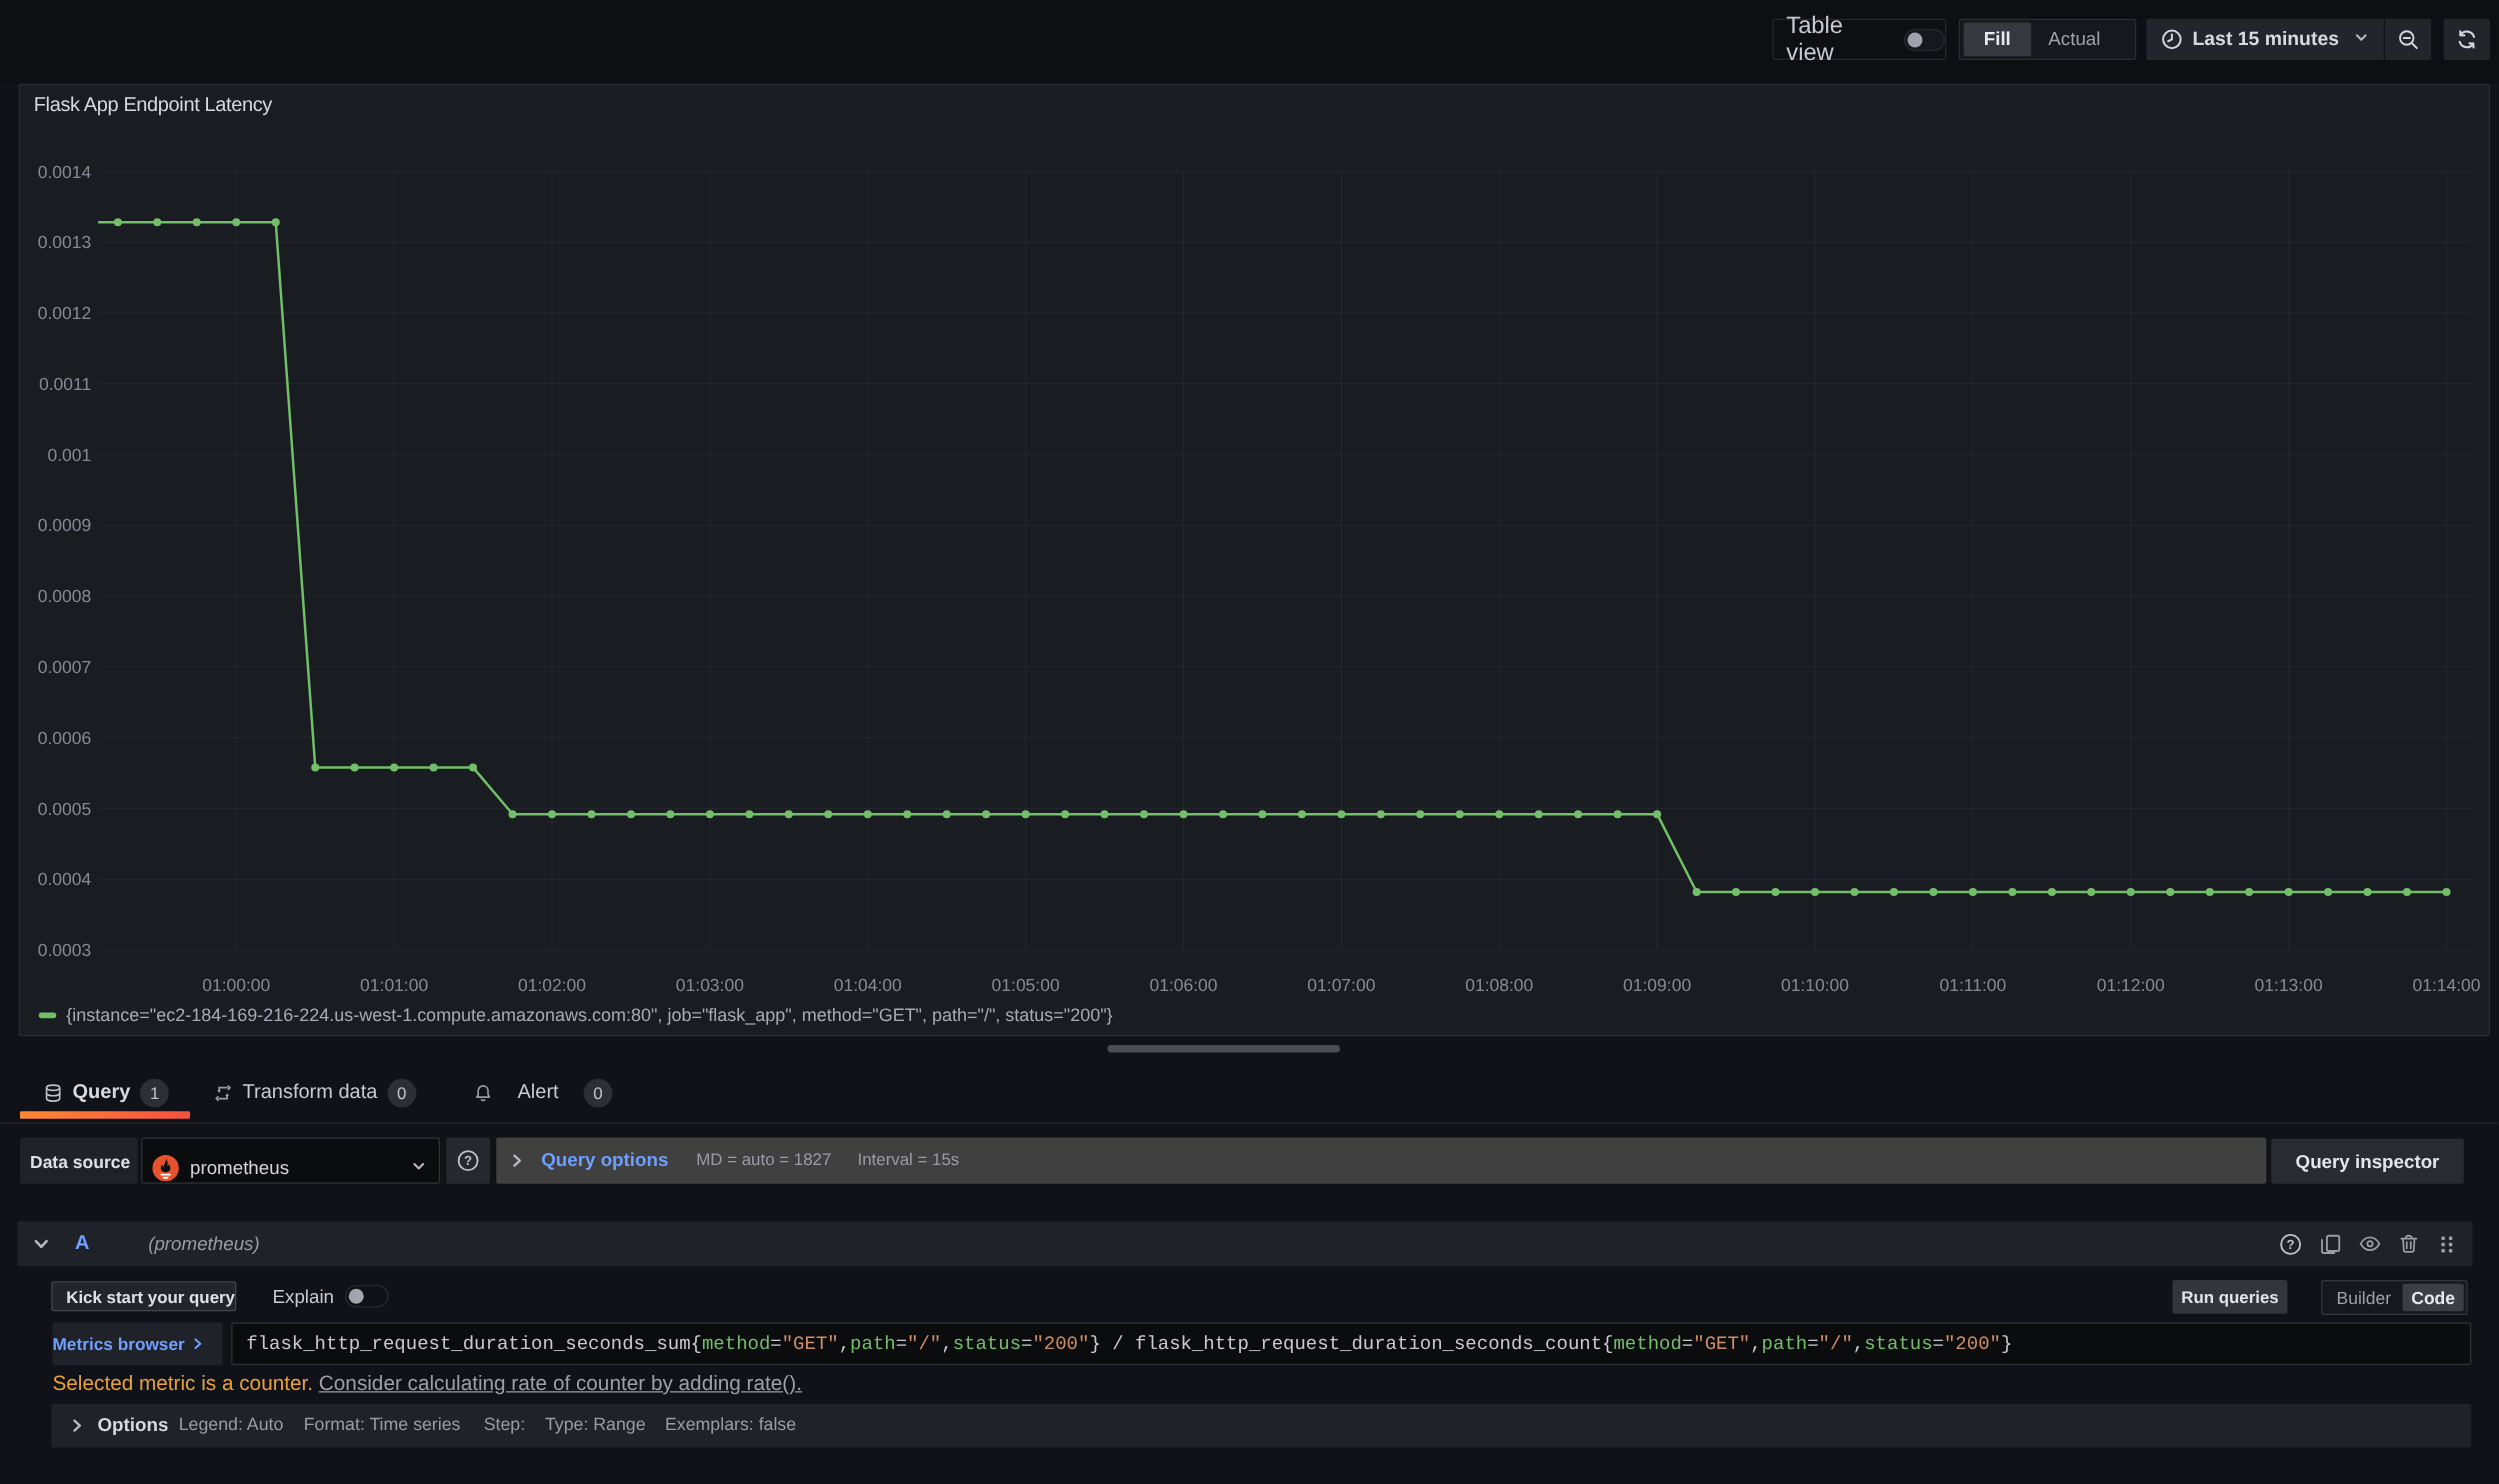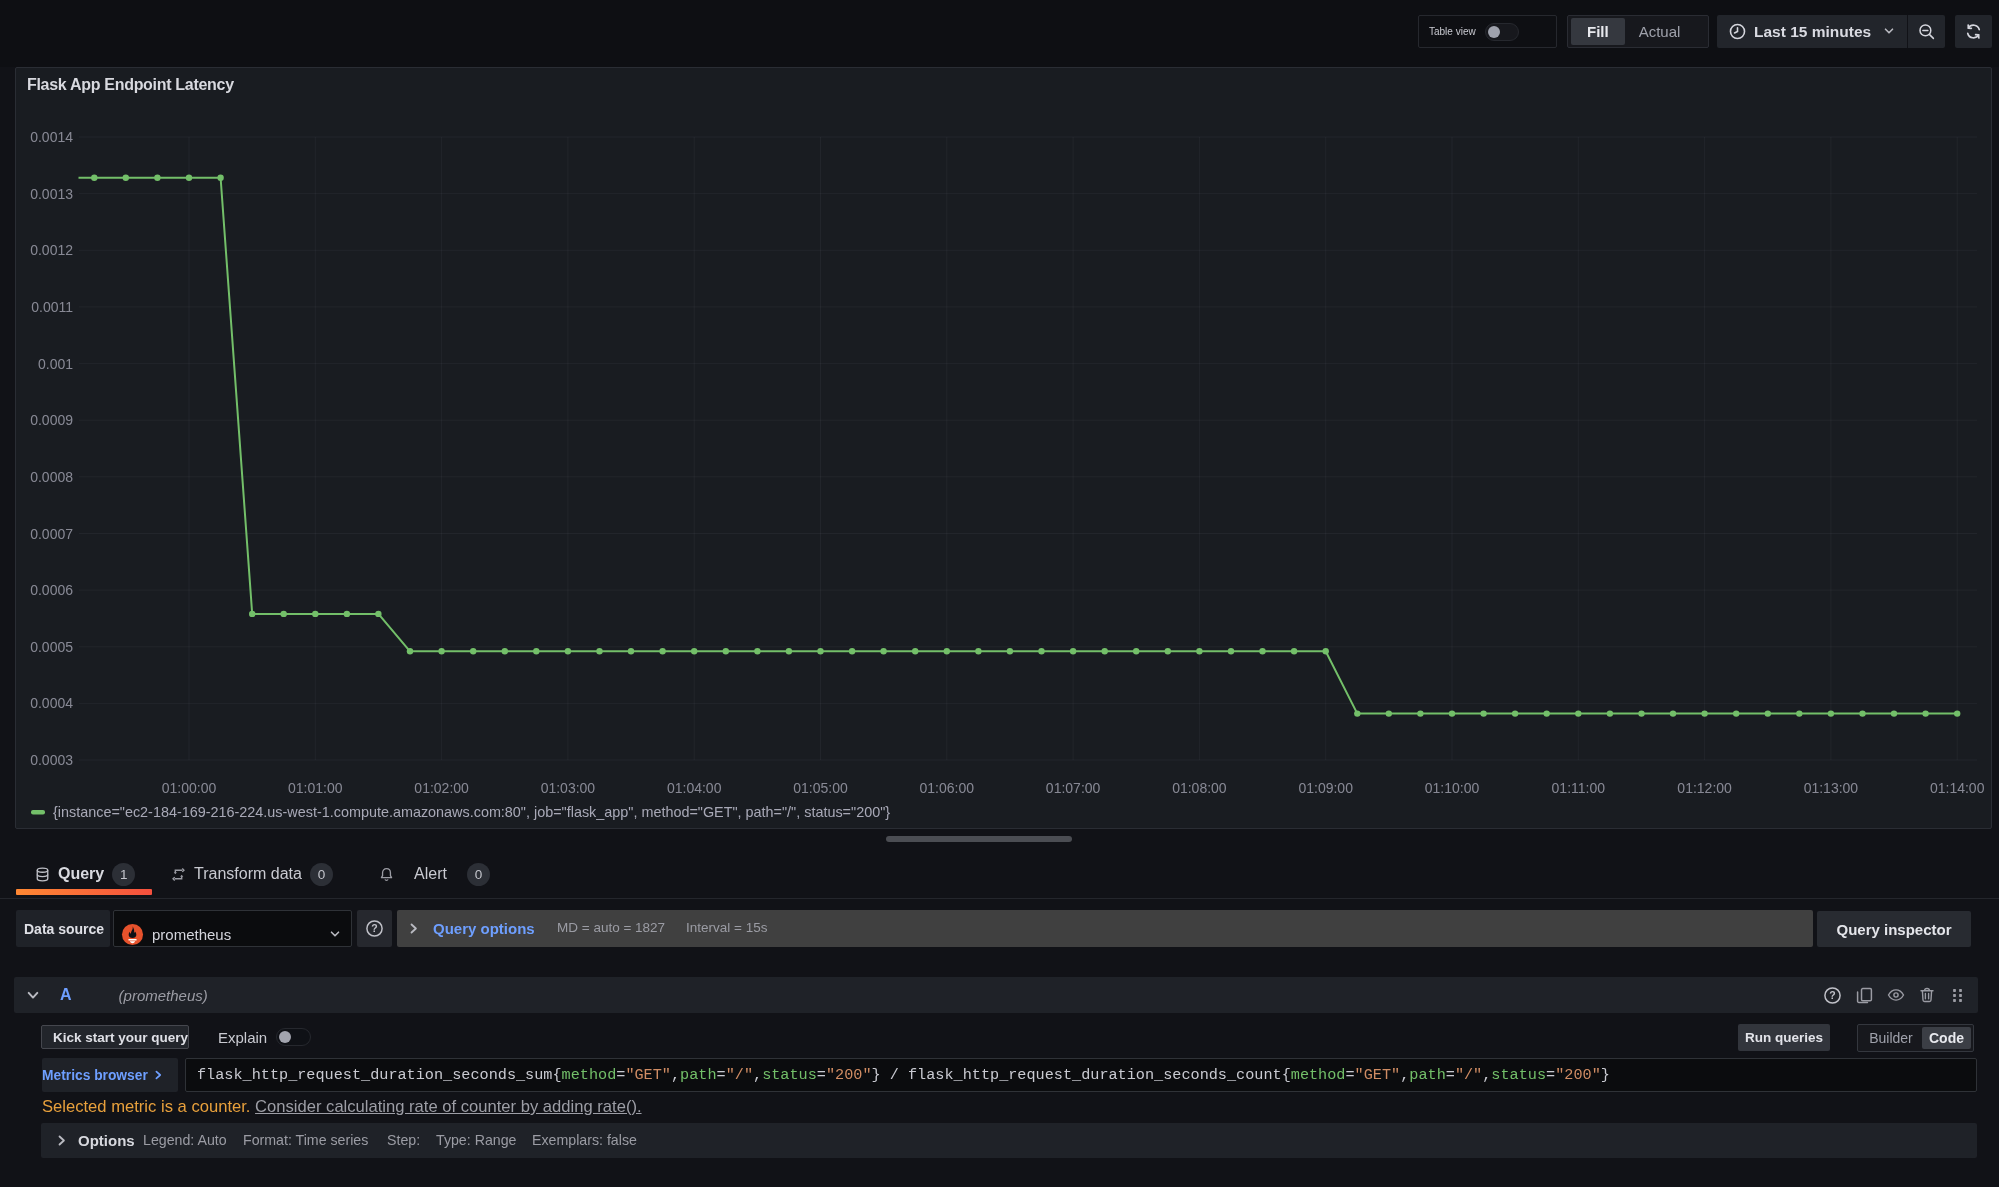--- a/index.html
+++ b/index.html
@@ -2,21 +2,21 @@
 <html><head><meta charset="utf-8"><style>
 * { margin:0; padding:0; box-sizing:border-box; }
 html,body { width:1999px; height:1187px; background:#111217; overflow:hidden;
   font-family:"Liberation Sans", sans-serif; }
 .abs { position:absolute; }
 .flex { display:flex; align-items:center; }
 </style></head><body>
 
 <div class="abs" style="left:0;top:0;width:1999px;height:67px;background:#0e0f13"></div>
 <div class="abs flex" style="left:1418px;top:15px;width:139px;height:33px;border:1px solid #26282e;border-radius:2px;padding-left:10px;gap:9px">
-    <span style="font-size:10px;color:#c9cad1">Table view</span>
+    <span style="font-size:19px;color:#c9cad1">Table view</span>
     <span style="display:inline-block;width:34px;height:18px;border-radius:9px;background:#17181d;border:1px solid #26282e;position:relative">
       <span style="position:absolute;left:2px;top:2px;width:12px;height:12px;border-radius:50%;background:#9fa2ad"></span>
     </span>
   </div>
 <div class="abs flex" style="left:1567px;top:15px;width:142px;height:33px;border:1px solid #2a2c33;background:#17181d;border-radius:2px;padding:3px">
     <span class="flex" style="height:27px;padding:0 16px;background:#35383f;border-radius:2px;font-size:15px;font-weight:bold;color:#e8e9ee">Fill</span>
     <span class="flex" style="height:27px;padding:0 14px;font-size:15px;color:#9fa1ab">Actual</span>
   </div>
 <div class="abs flex" style="left:1717px;top:15px;height:33px;background:#22252b;border-radius:2px">
     <span class="flex" style="padding:0 12px;gap:8px;height:33px">
@@ -39,21 +39,21 @@
   </div>
 <div class="abs flex" style="left:1955px;top:15px;width:37px;height:33px;background:#22252b;border-radius:2px;justify-content:center">
     <svg width="17" height="17" viewBox="0 0 16 16">
       <path d="M13.4 6.2 A5.6 5.6 0 0 0 3.2 4.8" fill="none" stroke="#d5d6dd" stroke-width="1.6" stroke-linecap="round"></path>
       <path d="M3.2 4.8 L3.0 1.9 M3.2 4.8 L6.0 5.0" fill="none" stroke="#d5d6dd" stroke-width="1.6" stroke-linecap="round"></path>
       <path d="M2.6 9.8 A5.6 5.6 0 0 0 12.8 11.2" fill="none" stroke="#d5d6dd" stroke-width="1.6" stroke-linecap="round"></path>
       <path d="M12.8 11.2 L13.0 14.1 M12.8 11.2 L10.0 11.0" fill="none" stroke="#d5d6dd" stroke-width="1.6" stroke-linecap="round"></path>
     </svg>
   </div>
 <div class="abs" style="left:15px;top:67px;width:1977px;height:762px;background:#191c21;border:1px solid #2a2d34;border-radius:2px">
-<div class="abs" style="left:11px;top:8px;font-size:16px;font-weight:bold;letter-spacing:-0.3px;color:#d8d9df">Flask App Endpoint Latency</div>
+<div class="abs" style="left:11px;top:8px;font-size:16px;font-weight:normal;letter-spacing:-0.3px;color:#d8d9df">Flask App Endpoint Latency</div>
 <svg width="1977" height="762" style="position:absolute;left:0;top:0">
 <line x1="63" y1="69.0" x2="1961" y2="69.0" stroke="rgba(204,204,220,0.055)" stroke-width="1"></line>
 <text x="57" y="74.0" text-anchor="end" font-size="14" fill="rgba(204,204,220,0.62)" font-family="Liberation Sans">0.0014</text>
 <line x1="63" y1="125.6" x2="1961" y2="125.6" stroke="rgba(204,204,220,0.055)" stroke-width="1"></line>
 <text x="57" y="130.6" text-anchor="end" font-size="14" fill="rgba(204,204,220,0.62)" font-family="Liberation Sans">0.0013</text>
 <line x1="63" y1="182.3" x2="1961" y2="182.3" stroke="rgba(204,204,220,0.055)" stroke-width="1"></line>
 <text x="57" y="187.3" text-anchor="end" font-size="14" fill="rgba(204,204,220,0.62)" font-family="Liberation Sans">0.0012</text>
 <line x1="63" y1="238.9" x2="1961" y2="238.9" stroke="rgba(204,204,220,0.055)" stroke-width="1"></line>
 <text x="57" y="243.9" text-anchor="end" font-size="14" fill="rgba(204,204,220,0.62)" font-family="Liberation Sans">0.0011</text>
 <line x1="63" y1="295.6" x2="1961" y2="295.6" stroke="rgba(204,204,220,0.055)" stroke-width="1"></line>

